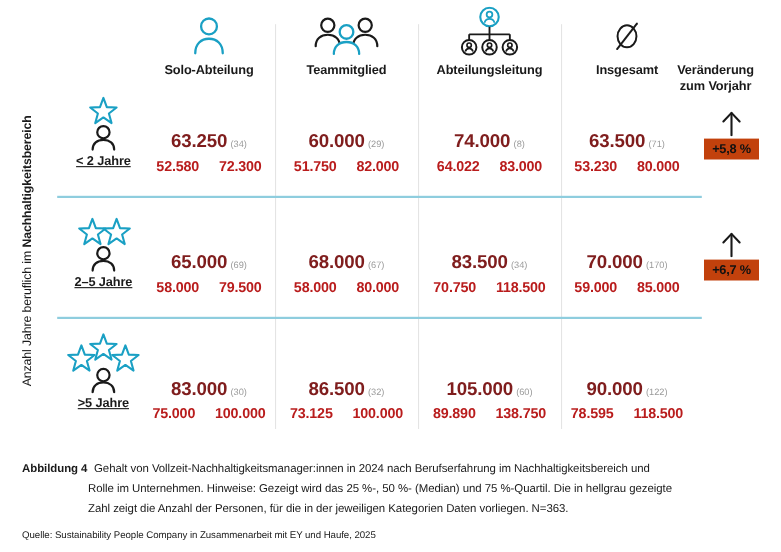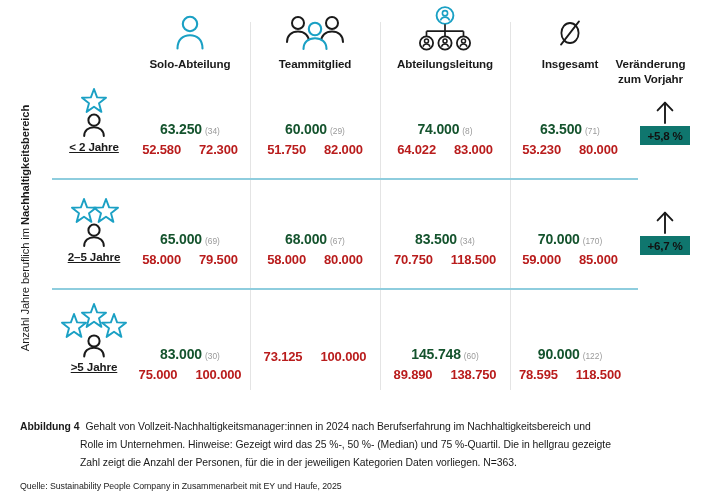--- a/index.html
+++ b/index.html
@@ -105,23 +105,23 @@
   .cell {
     position: absolute;
     width: 160px;
     text-align: center;
   }
   .cell .median-line {
     white-space: nowrap;
     line-height: 1.1;
   }
   .cell .median {
-    font-size: 14px;
-    font-weight: 700;
-    color: #14532d;
+    font-size: 17px;
+    font-weight: 700;
+    color: #7f1d1d;
     letter-spacing: -0.15px;
   }
   .cell .count {
     font-size: 8.4px;
     font-weight: 400;
     color: #9a9a9a;
     margin-left: 3px;
   }
   .cell .quartiles {
     margin-top: 4px;
@@ -144,21 +144,21 @@
     text-align: center;
   }
   .change .arrow-up {
     display: block;
     margin: 0 auto 2px auto;
     width: 22px;
     height: 24px;
   }
   .change .badge {
     display: inline-block;
-    background: #0f766e;
+    background: #c2410c;
     color: #111111;
     font-size: 11.6px;
     font-weight: 700;
     letter-spacing: -0.2px;
     padding: 3px 7px 3px 7px;
     white-space: nowrap;
   }
 
   
   #caption {
@@ -397,28 +397,31 @@
   <div class="cell" style="left:110px; top:345px;">
     <div class="median-line">
       <span class="median">83.000</span><span class="count">(30)</span>
     </div>
     <div class="quartiles">
       <span class="q">75.000</span>
       <span class="q">100.000</span>
     </div>
   </div>
   <div class="cell" style="left:235px; top:345px;">
+    <div class="median-line">
+      <span class="median">86.500</span><span class="count">(32)</span>
+    </div>
     <div class="quartiles">
       <span class="q">73.125</span>
       <span class="q">100.000</span>
     </div>
   </div>
   <div class="cell" style="left:365px; top:345px;">
     <div class="median-line">
-      <span class="median">145.748</span><span class="count">(60)</span>
+      <span class="median">105.000</span><span class="count">(60)</span>
     </div>
     <div class="quartiles">
       <span class="q">89.890</span>
       <span class="q">138.750</span>
     </div>
   </div>
   <div class="cell" style="left:490px; top:345px;">
     <div class="median-line">
       <span class="median">90.000</span><span class="count">(122)</span>
     </div>

